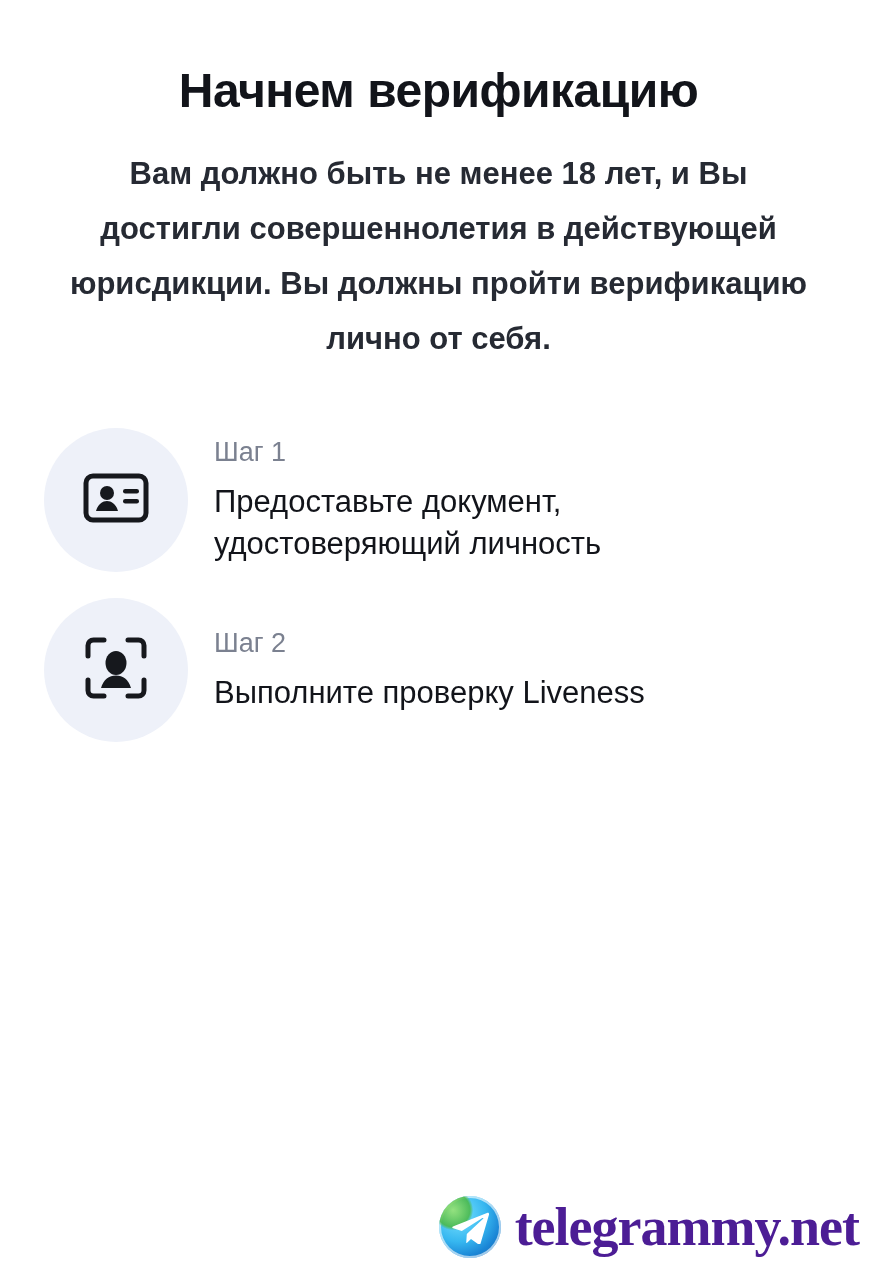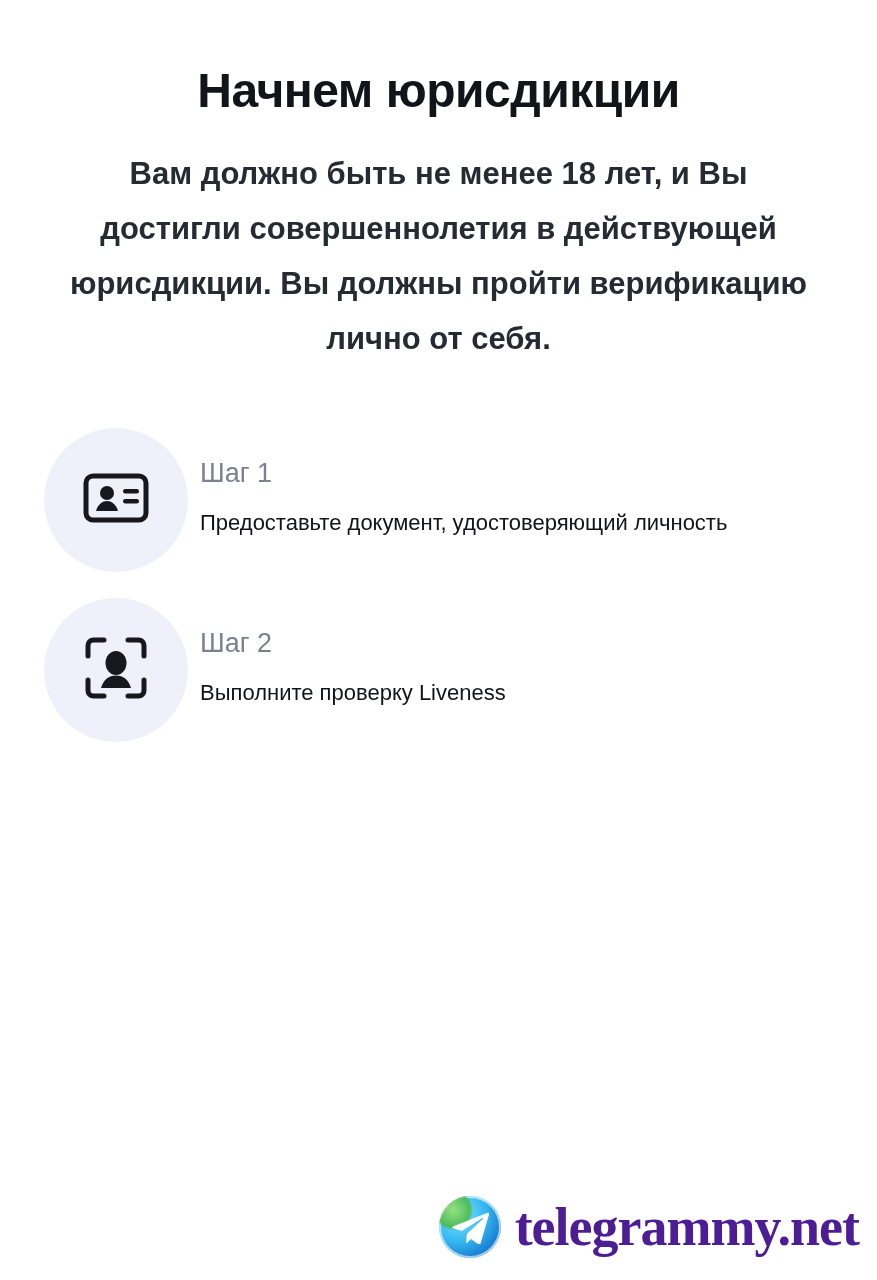--- a/index.html
+++ b/index.html
@@ -43,21 +43,21 @@
     color: #262a33;
   }
   .steps {
     margin-top: 62px;
     display: flex;
     flex-direction: column;
     gap: 26px;
   }
   .step-row {
     display: flex;
-    gap: 12px;
+    gap: 26px;
   }
   .step-icon-circle {
     flex: 0 0 auto;
     width: 144px;
     height: 144px;
     border-radius: 50%;
     background: #eef1f9;
     display: flex;
     align-items: center;
     justify-content: center;
@@ -68,21 +68,21 @@
     justify-content: center;
   }
   .step-label {
     font-size: 27px;
     line-height: 34px;
     color: #7b8190;
     font-weight: 400;
     margin-bottom: 12px;
   }
   .step-title {
-    font-size: 22px;
+    font-size: 31px;
     line-height: 42px;
     color: #12141a;
     font-weight: 400;
     max-width: 600px;
   }
   .spacer {
     flex: 1 1 auto;
   }
   .watermark {
     position: absolute;
@@ -128,21 +128,21 @@
     letter-spacing: -1px;
     line-height: 1;
     white-space: nowrap;
   }
 </style>
 </head>
 <body>
 
 <div class="screen">
 
-  <h1 class="page-title">Начнем юрисдикции</h1>
+  <h1 class="page-title">Начнем верификацию</h1>
 
   <p class="page-subtitle">Вам должно быть не менее 18 лет, и Вы достигли совершеннолетия в действующей юрисдикции. Вы должны пройти верификацию лично от себя.</p>
 
   <div class="steps">
 
     <div class="step-row">
       <div class="step-icon-circle">
         <span>
           <svg width="66" height="50" viewBox="0 0 66 50" fill="none" xmlns="http://www.w3.org/2000/svg" aria-hidden="true">
             <rect x="3" y="3" width="60" height="44" rx="7" stroke="#16181d" stroke-width="5"></rect>

